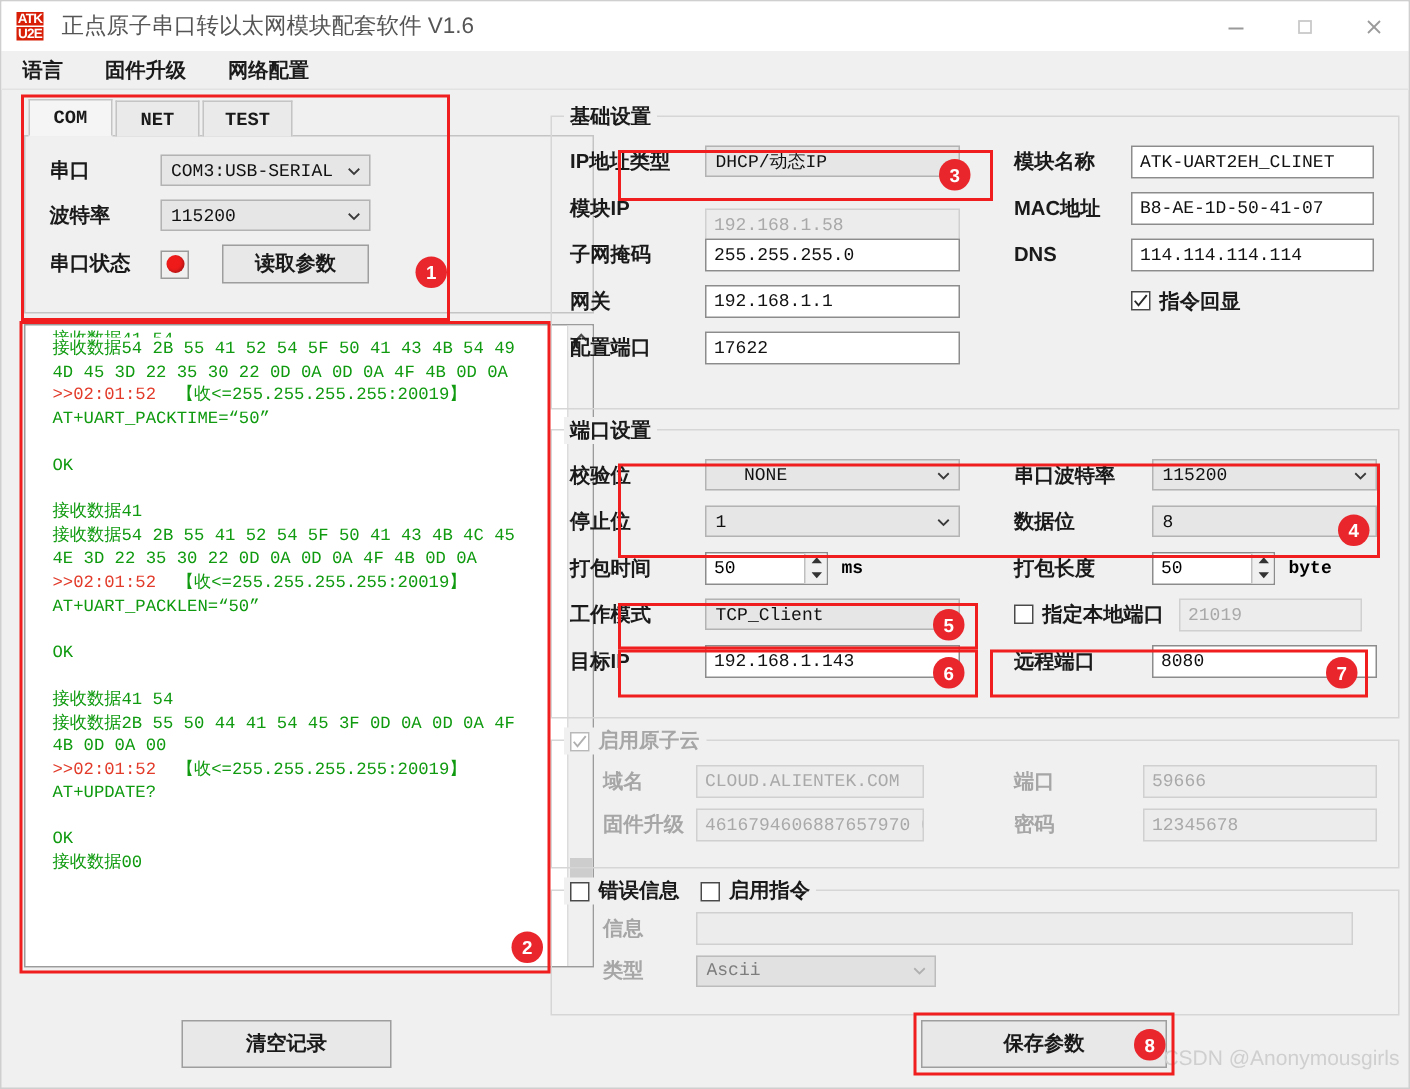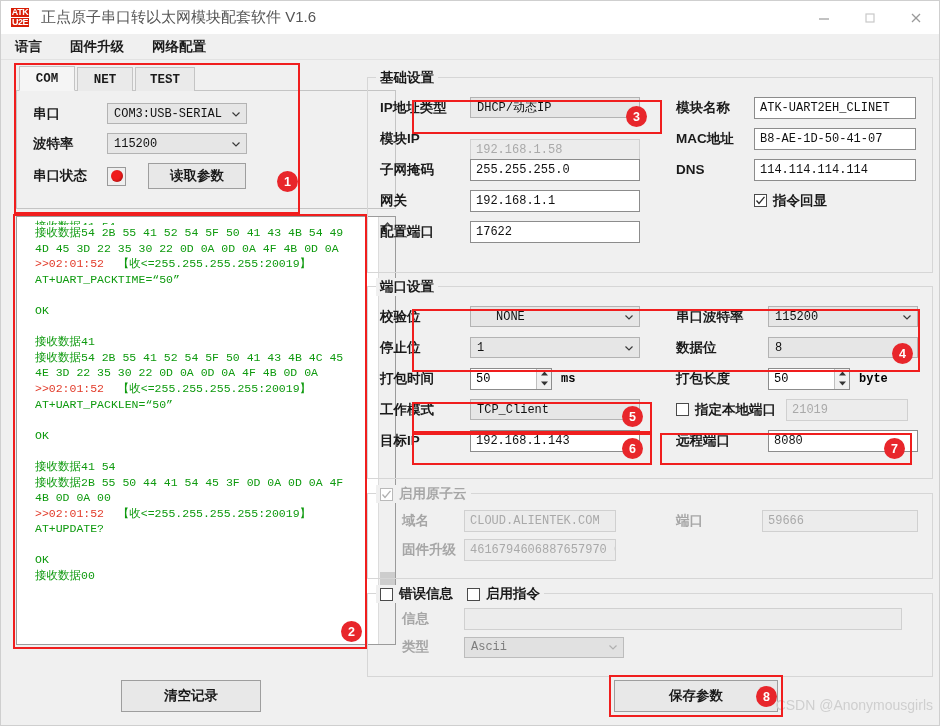--- a/index.html
+++ b/index.html
@@ -428,20 +428,24 @@
               <div class="r" style="height:29px;">
                 <div class="lb dim" style="width:84px; padding-left:22px;">固件升级</div>
                 <div class="txt ro" style="width:152px;">4616794606887657970 0</div>
               </div>
             </div>
             <div class="colB">
               <div class="r" style="height:29px;">
                 <div class="lb dim" style="width:86px;">端口</div>
                 <div class="txt ro" style="width:156px;">59666</div>
               </div>
+              <div class="r" style="height:29px;">
+                <div class="lb dim" style="width:86px;">密码</div>
+                <div class="txt ro" style="width:156px;">12345678</div>
+              </div>
             </div>
           </div>
         </div>
       </div>
 
       <div class="group" style="height:84px; margin-top:14px;">
         <div class="gtitle" style="display:flex; align-items:center;">
           <span class="cbx"></span>
           <span class="cbl">错误信息</span>
           <span class="cbx" style="margin-left:14px;"></span>

